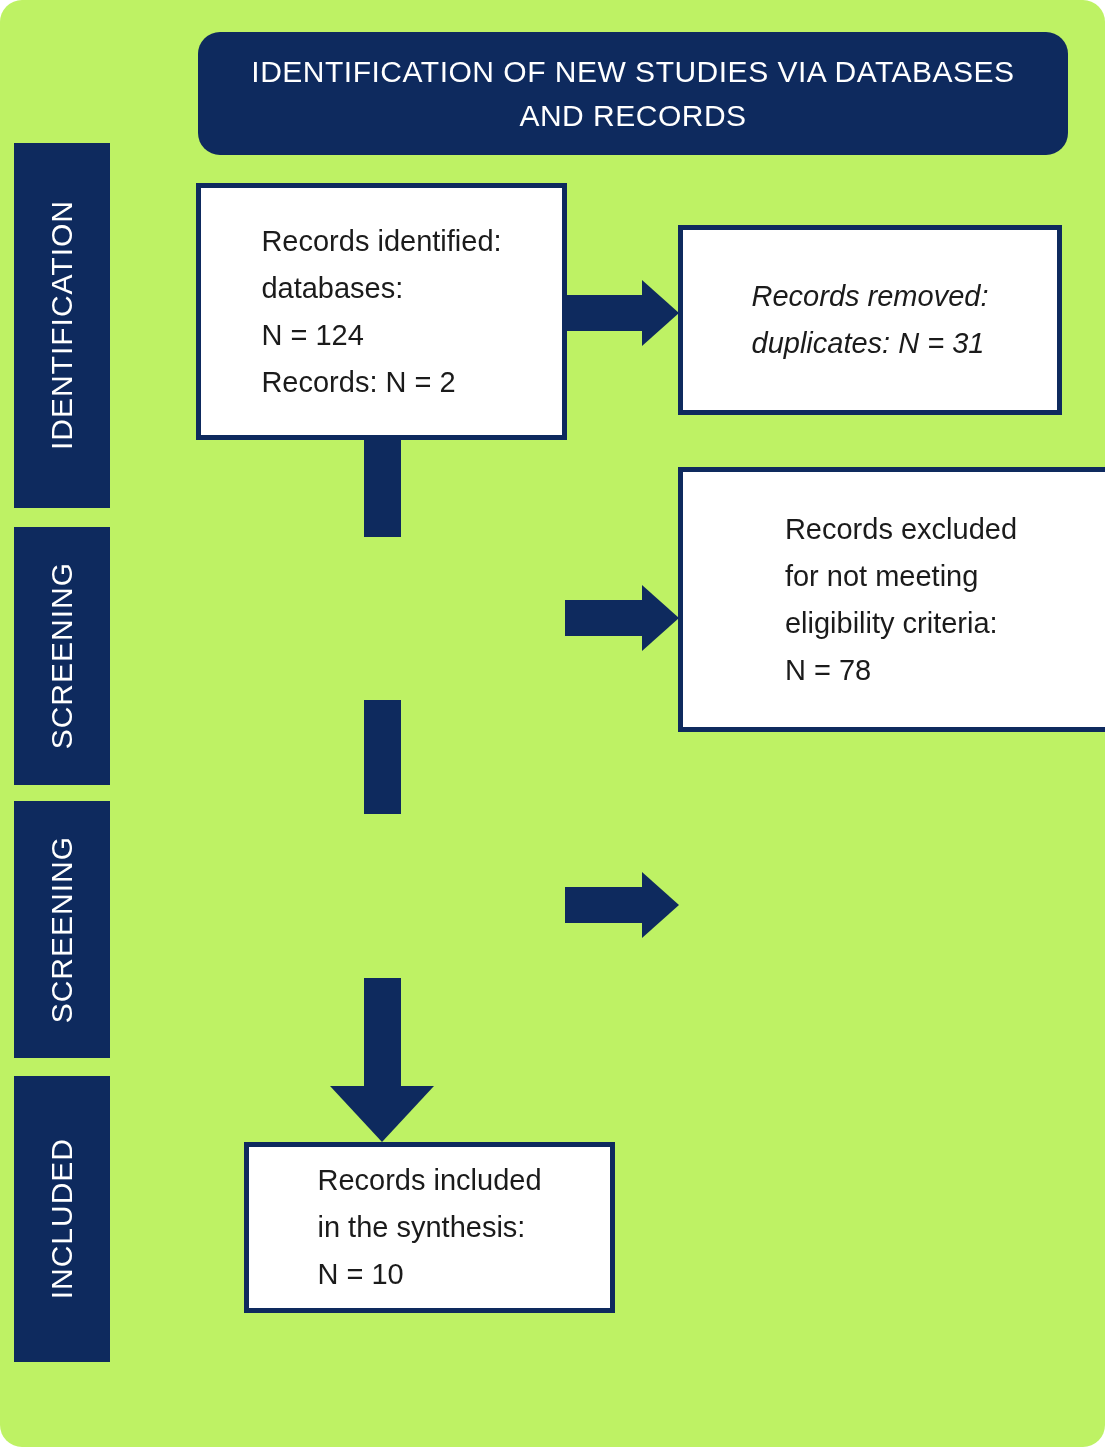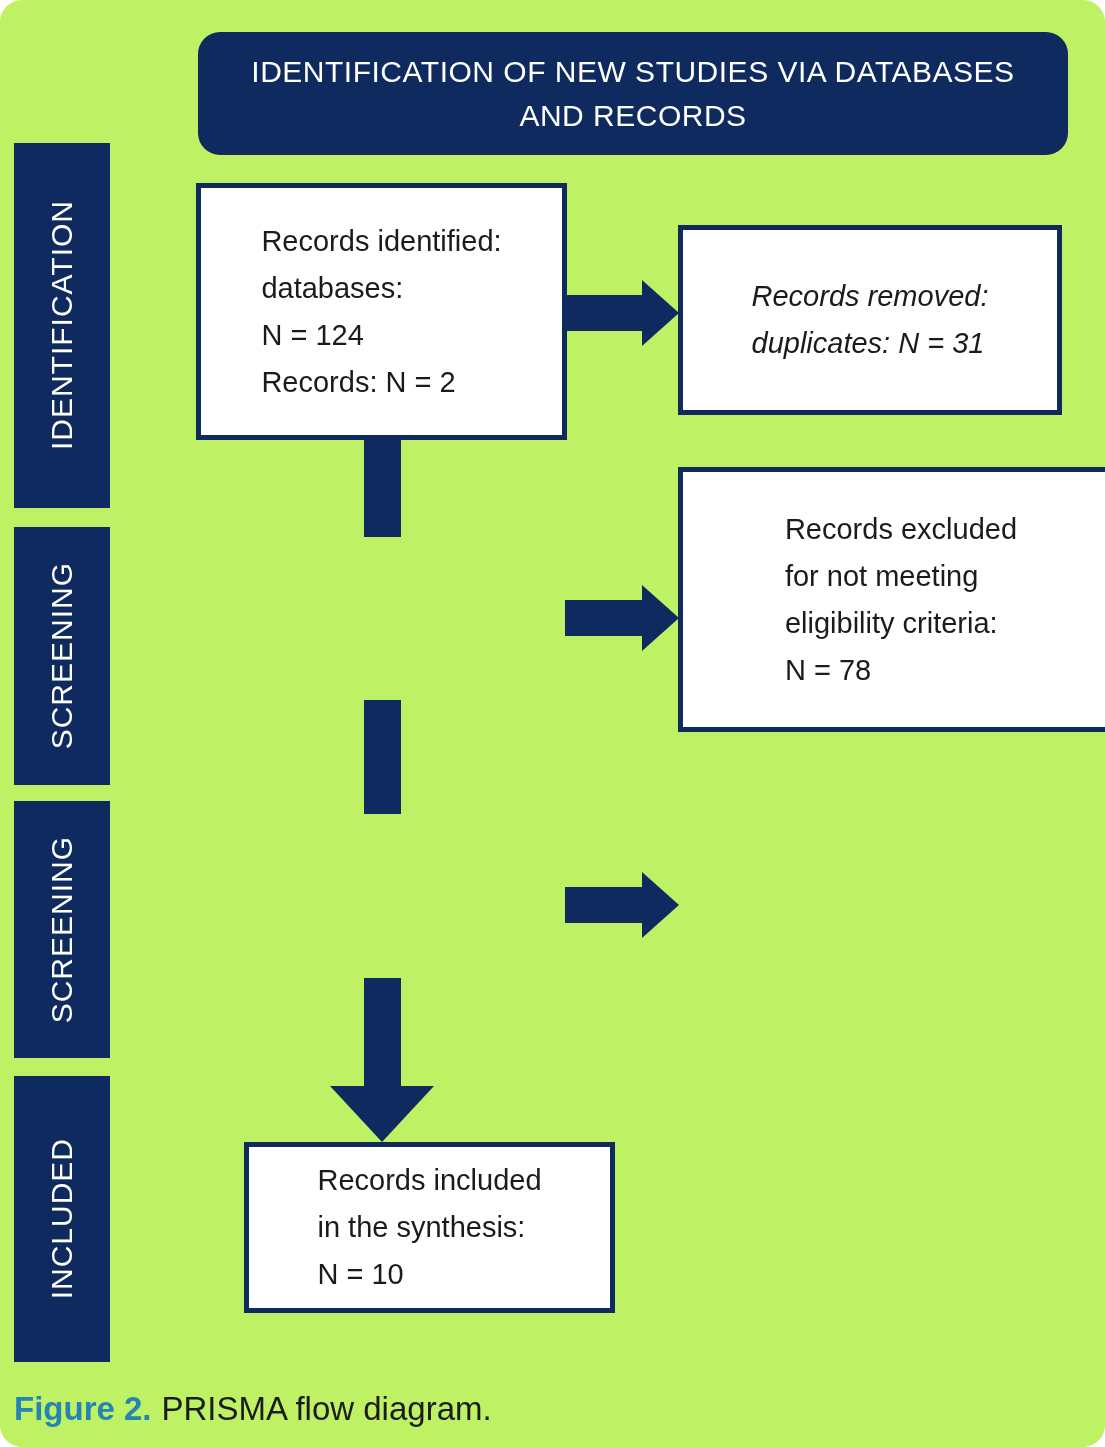--- a/index.html
+++ b/index.html
@@ -130,17 +130,14 @@
   <div class="vshaft vshaft-3"></div>
   <div class="vhead"></div>
 
   <div class="hshaft hshaft-1"></div>
   <div class="hhead hhead-1"></div>
   <div class="hshaft hshaft-2"></div>
   <div class="hhead hhead-2"></div>
   <div class="hshaft hshaft-3"></div>
   <div class="hhead hhead-3"></div>
 
-  <div class="caption">
-    <span class="fig-label">Figure 2.</span><span>PRISMA flow diagram.</span>
-  </div>
 
 </div>
 
 </body></html>

